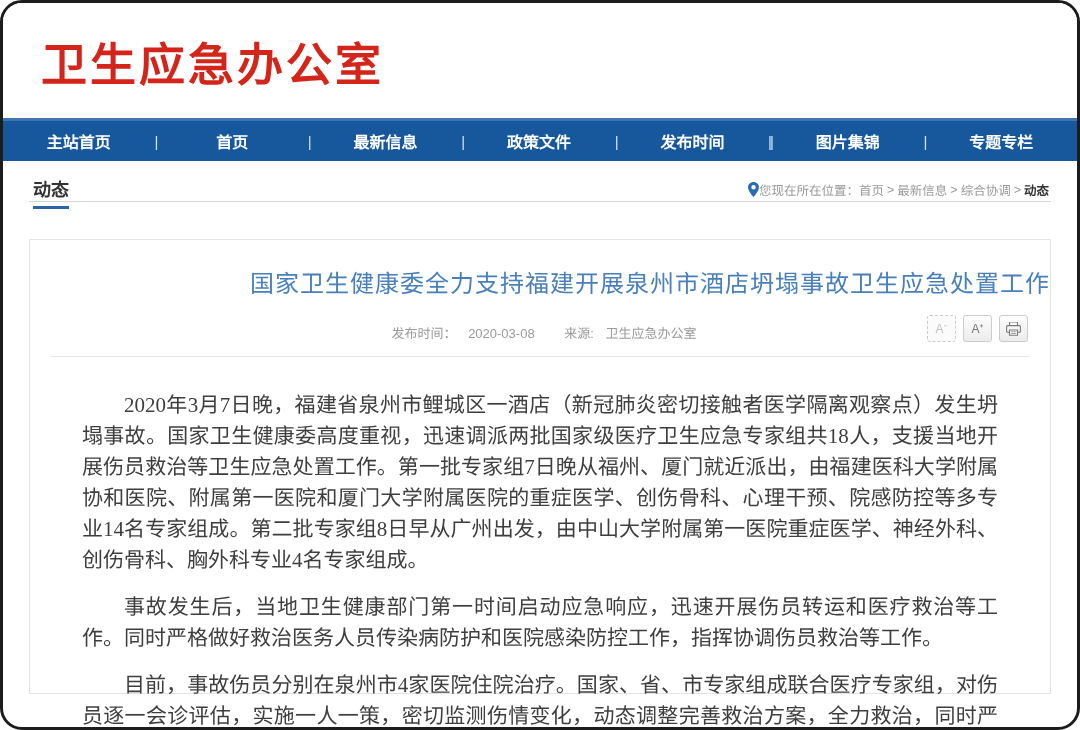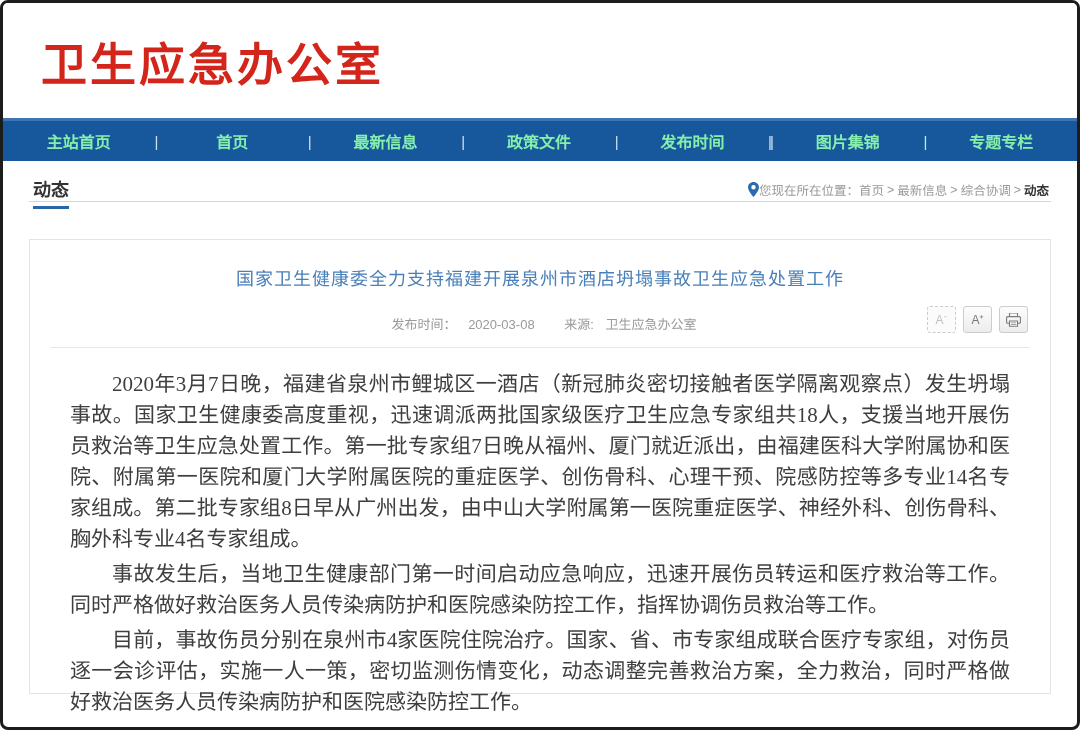--- a/index.html
+++ b/index.html
@@ -1,21 +1,21 @@
 <!DOCTYPE html>
 <html lang="zh-CN"><head>
 <meta charset="utf-8">
 <style>
   * { box-sizing: border-box; margin: 0; padding: 0; }
   html, body { width: 1080px; height: 730px; background: #ffffff; }
   body { font-family: "Liberation Sans", "DejaVu Sans", sans-serif; }
 
   .frame {
     position: absolute; left: 0; top: 0; width: 1080px; height: 730px;
-    border: 3px solid #1c1c1c; border-radius: 8px;
+    border: 3px solid #1c1c1c; border-radius: 22px;
     overflow: hidden; background: #ffffff;
   }
 
   
   .site-header {
     height: 115px; display: flex; align-items: center;
     padding-left: 38px; background: #ffffff;
   }
   .site-logo {
     font-size: 46px; font-weight: 700; color: #d3251a;
@@ -26,21 +26,21 @@
   .main-nav {
     height: 43px; background: #17589c;
     border-top: 3px solid #3d76b2;
     display: flex; align-items: stretch;
   }
   .main-nav ul {
     list-style: none; display: flex; width: 100%;
     align-items: center;
   }
   .main-nav li.nav-item {
-    flex: 1; text-align: center; color: #86efac;
+    flex: 1; text-align: center; color: #ffffff;
     font-size: 16px; font-weight: 700; cursor: pointer;
     white-space: nowrap;
   }
   .main-nav li.nav-sep {
     width: 2px; text-align: center; color: #cfe0f0;
     font-size: 15px; font-weight: 400;
   }
 
   
   .crumb-row {
@@ -67,22 +67,22 @@
   .location .sep { color: #999999; margin: 0 3px; }
   .location .current { color: #333333; font-weight: 700; }
 
   
   .article-box {
     margin: 26px 26px 0 26px; height: 455px;
     border: 1px solid #e3e3e3; background: #ffffff;
     position: relative;
   }
   .article-title {
-    margin-top: 24px; text-align: center;
-    font-size: 18px; font-weight: 500; color: #4a80ba;
+    margin-top: 24px; text-align: right;
+    font-size: 24px; font-weight: 500; color: #4a80ba;
     letter-spacing: 1px;
   }
   .article-meta {
     position: relative; margin-top: 24px; text-align: center;
     font-size: 13px; color: #9a9a9a;
   }
   .article-meta .meta-label { margin: 0 8px; }
   .article-meta .meta-value { margin-right: 18px; }
   .article-tools {
     position: absolute; right: 22px; top: -8px;
@@ -100,21 +100,21 @@
   .tool-btn svg { display: block; }
 
   .meta-rule { margin: 14px 20px 0 20px; border-top: 1px solid #e7e7e7; }
 
   .article-body {
     padding: 17px 36px 0 36px;
     font-family: "Liberation Serif", "DejaVu Serif", serif;
     font-size: 21px; line-height: 31px; color: #3e3e3e;
     text-align: justify;
   }
-  .article-body p { text-indent: 2em; margin: 4px; }
+  .article-body p { text-indent: 2em; margin: 16px; }
 </style>
 </head>
 <body>
 
 <div class="frame">
 
   <div class="site-header">
     <div class="site-logo">卫生应急办公室</div>
   </div>
 

